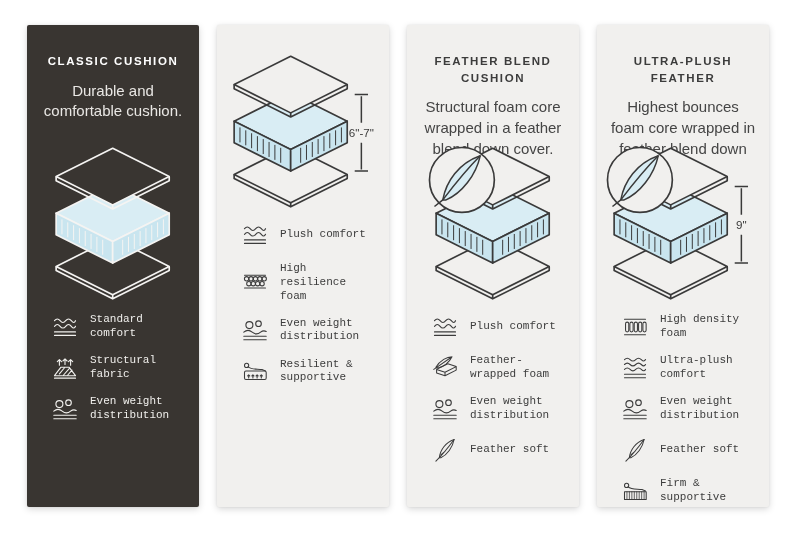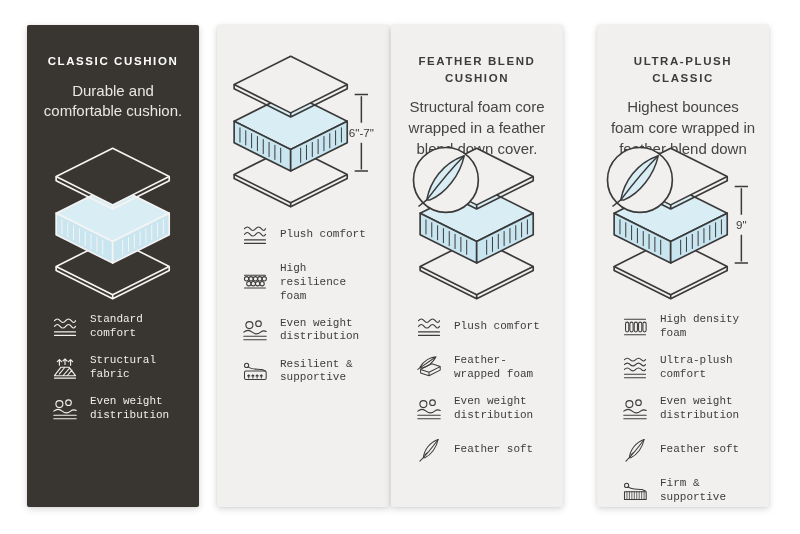--- a/index.html
+++ b/index.html
@@ -7,21 +7,21 @@
     font-family: "Liberation Sans", "DejaVu Sans", sans-serif; overflow: hidden; }
   .stage { position: relative; width: 716px; height: 534px; background:#ffffff; }
 
   .card { position: absolute; top: 25px; width: 172px; height: 482px;
     border-radius: 2px; padding: 28px 10px 0;
     box-shadow: 0 2px 7px rgba(0,0,0,.16), 0 0 2px rgba(0,0,0,.08);
     --s:#3a3a3a; --bg:#f1f0ee; --bt:#d9edf4; --bs:#c9e5ef; --ic:#3c3c3c;
     background: var(--bg); color:#3c3c3c; }
   .card.dark { --s:#f5f4f2; --bg:#393531; --ic:#f2f1ee; color:#f2f1ee; }
   #card-0 { left: 27px; } #card-1 { left: 217px; }
-  #card-2 { left: 391px; } #card-3 { left: 597px; }
+  #card-2 { left: 407px; } #card-3 { left: 597px; }
 
   .card-head { height: 92px; text-align: center; }
   .card-title { font-size: 11.5px; font-weight: 700; letter-spacing: 1.6px;
     line-height: 1.45; margin-bottom: 11px; }
   .card.dark .card-title { color: #ffffff; }
   .card-desc { font-size: 15px; line-height: 1.38; padding: 0 2px; color:#454545; }
   .card.dark .card-desc { color: #e9e7e4; }
 
   .illus { height: 158px; display: flex; justify-content: center; align-items: center; overflow: visible; }
   .illus svg { height: 158px; overflow: visible; }
@@ -235,21 +235,21 @@
         <svg class="ficon">
             <use href="#i-feather"></use>
           </svg>
         <span class="flabel">Feather soft</span>
       </li>
     </ul>
   </section>
 
   <section class="card" id="card-3">
     <div class="card-head">
-      <h2 class="card-title">ULTRA-PLUSH CLASSIC</h2>
+      <h2 class="card-title">ULTRA-PLUSH FEATHER</h2>
       <p class="card-desc">Highest bounces foam core wrapped in feather blend down cover.</p>
     </div>
     <div class="illus">
       <svg viewBox="0 0 200 190">
         <use href="#m-mattress"></use>
         <use href="#m-callout"></use>
         <g>
           <path d="M162,50 H178 M170,52 V84 M170,108 V140 M162,142 H178" stroke="var(--s)" stroke-width="1.8" fill="none"></path>
           <text x="170" y="101" text-anchor="middle">9"</text>
         </g>

